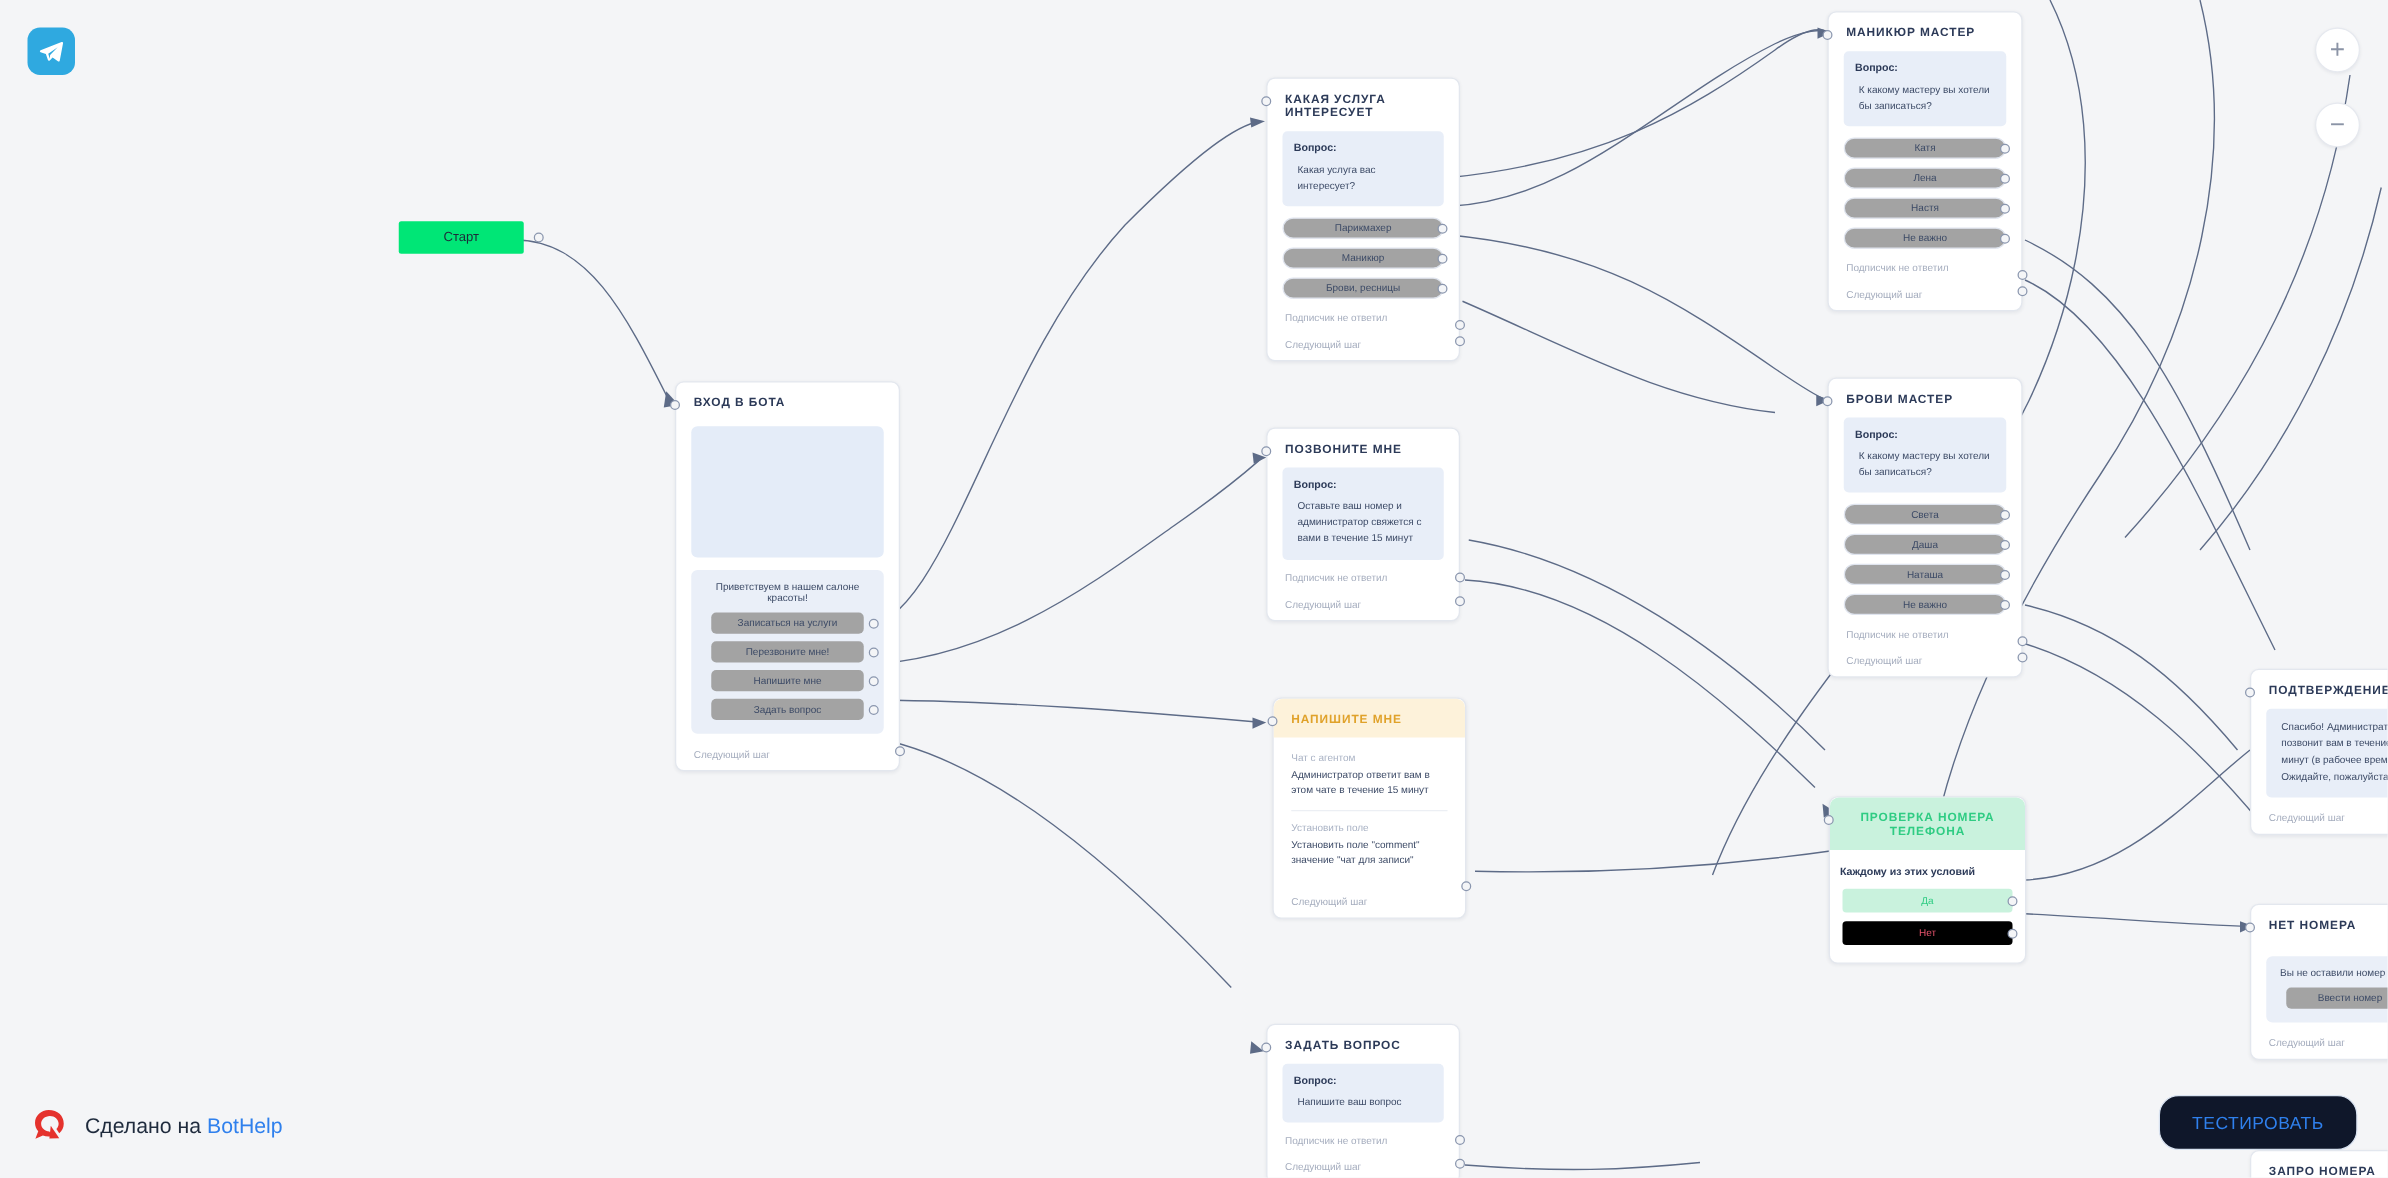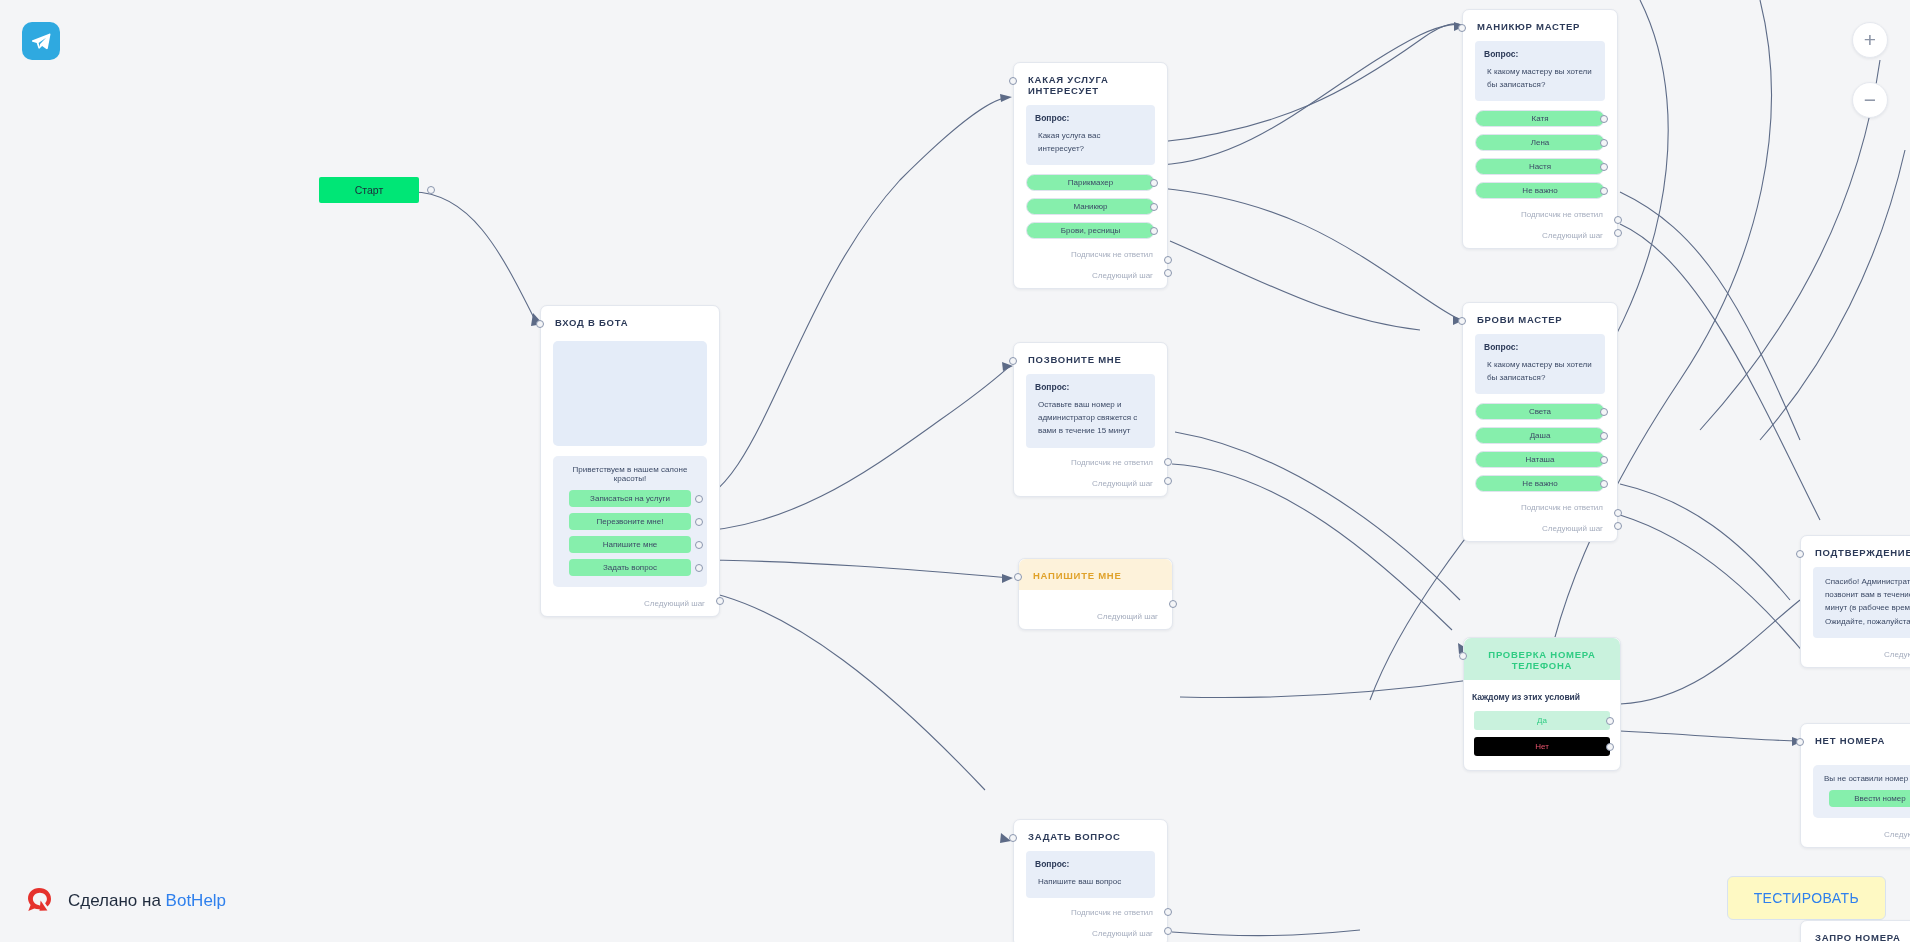--- a/index.html
+++ b/index.html
@@ -56,21 +56,21 @@
     background: #e4ecf8;
     border-radius: 5px;
     height: 105px;
   }
 
   .optbtn {
     position: relative;
     margin: 0 12px 7px 12px;
     border: 1px solid #dfe4ee;
     border-radius: 16px;
-    background: #86efac;
+    background: #a3a3a3;
     height: 17px;
     font-size: 8px;
     color: #3c4a66;
     display: flex; align-items: center; justify-content: center;
   }
   .optbtn.flat { border-radius: 4px; margin: 0 8px 6px 8px; height: 17px; border:none; }
   .optbtn.yes  { background: #c9f2dd; color: #2fcc83; border:none; border-radius:3px; margin:0 10px 7px 10px; height:19px;}
   .optbtn.no   { background: #000000; color: #e8536d; border:none; border-radius:3px; margin:0 10px 11px 10px; height:19px;}
 
   .port {
@@ -80,21 +80,21 @@
     border-radius: 50%;
     background: #f4f5f7;
   }
   .port.right { right: -16px; top: 50%; transform: translateY(-50%); }
   .port.inport { left: -5px; top: 14px; }
 
   .footrow {
     position: relative;
     font-size: 8px;
     color: #a5adbe;
-    text-align: right;
+    text-align: left;
     padding: 4px 14px 0 14px;
   }
   .footrow .port.right { right: -5px; top: 10px; transform:none; }
   .footrow.nextstep { padding-top: 12px; padding-bottom: 8px; }
 
   .sectlabel { font-size:8px; color:#a9b2c4; margin: 2px 0 3px 0; }
   .secttext  { font-size:8px; color:#3c4a66; line-height:1.55; }
   .divider   { height:1px; background:#eceff4; margin:9px 0; }
 
   
@@ -122,22 +122,22 @@
   }
   #zoom-in  { top: 22px; }
   #zoom-out { top: 82px; }
 
   #brand { position: absolute; left: 22px; bottom: 24px; display:flex; align-items:center; gap:12px; }
   #brand .txt { font-size: 17px; color: #1f2b3d; }
   #brand .txt .lnk { color: #2f80ed; }
 
   #actions { position: absolute; right: 24px; bottom: 22px; display: flex; gap: 14px; align-items:center; }
   #btn-test {
-    background:#fef9c3; border:1px solid #d8e2f0; color:#2f80ed;
-    font-size: 14px; letter-spacing:.4px; padding: 13px 26px; border-radius: 6px;
+    background:#0f172a; border:1px solid #d8e2f0; color:#2f80ed;
+    font-size: 14px; letter-spacing:.4px; padding: 13px 26px; border-radius: 16px;
   }
   #btn-copy {
     background:#1a7aff; border:none; color:#fff;
     font-size: 15px; letter-spacing:.4px; padding: 14px 26px; border-radius: 5px; font-weight:500;
   }
 </style>
 </head>
 <body>
 
 <div id="canvas">
@@ -363,20 +363,27 @@
     </div>
     <div class="footrow nextstep">
       <span>Следующий шаг</span>
       <div class="port right"></div>
     </div>
   </div>
 
   <div class="node" style="left:1018px; top:558px; width:155px;">
     <div class="port inport"></div>
     <div class="title orange">НАПИШИТЕ МНЕ</div>
+    <div style="padding:10px 14px 0 14px">
+      <div class="sectlabel">Чат с агентом</div>
+      <div class="secttext">Администратор ответит вам в этом чате в течение 15 минут</div>
+      <div class="divider"></div>
+      <div class="sectlabel">Установить поле</div>
+      <div class="secttext">Установить поле "comment" значение "чат  для записи"</div>
+    </div>
     <div class="footrow nextstep" style="padding-top:22px">
       <span>Следующий шаг</span>
       <div class="port right"></div>
     </div>
   </div>
 
   <div class="node" style="left:1013px; top:819px; width:155px;">
     <div class="port inport"></div>
     <div class="title">ЗАДАТЬ ВОПРОС</div>
     <div class="qblock">

